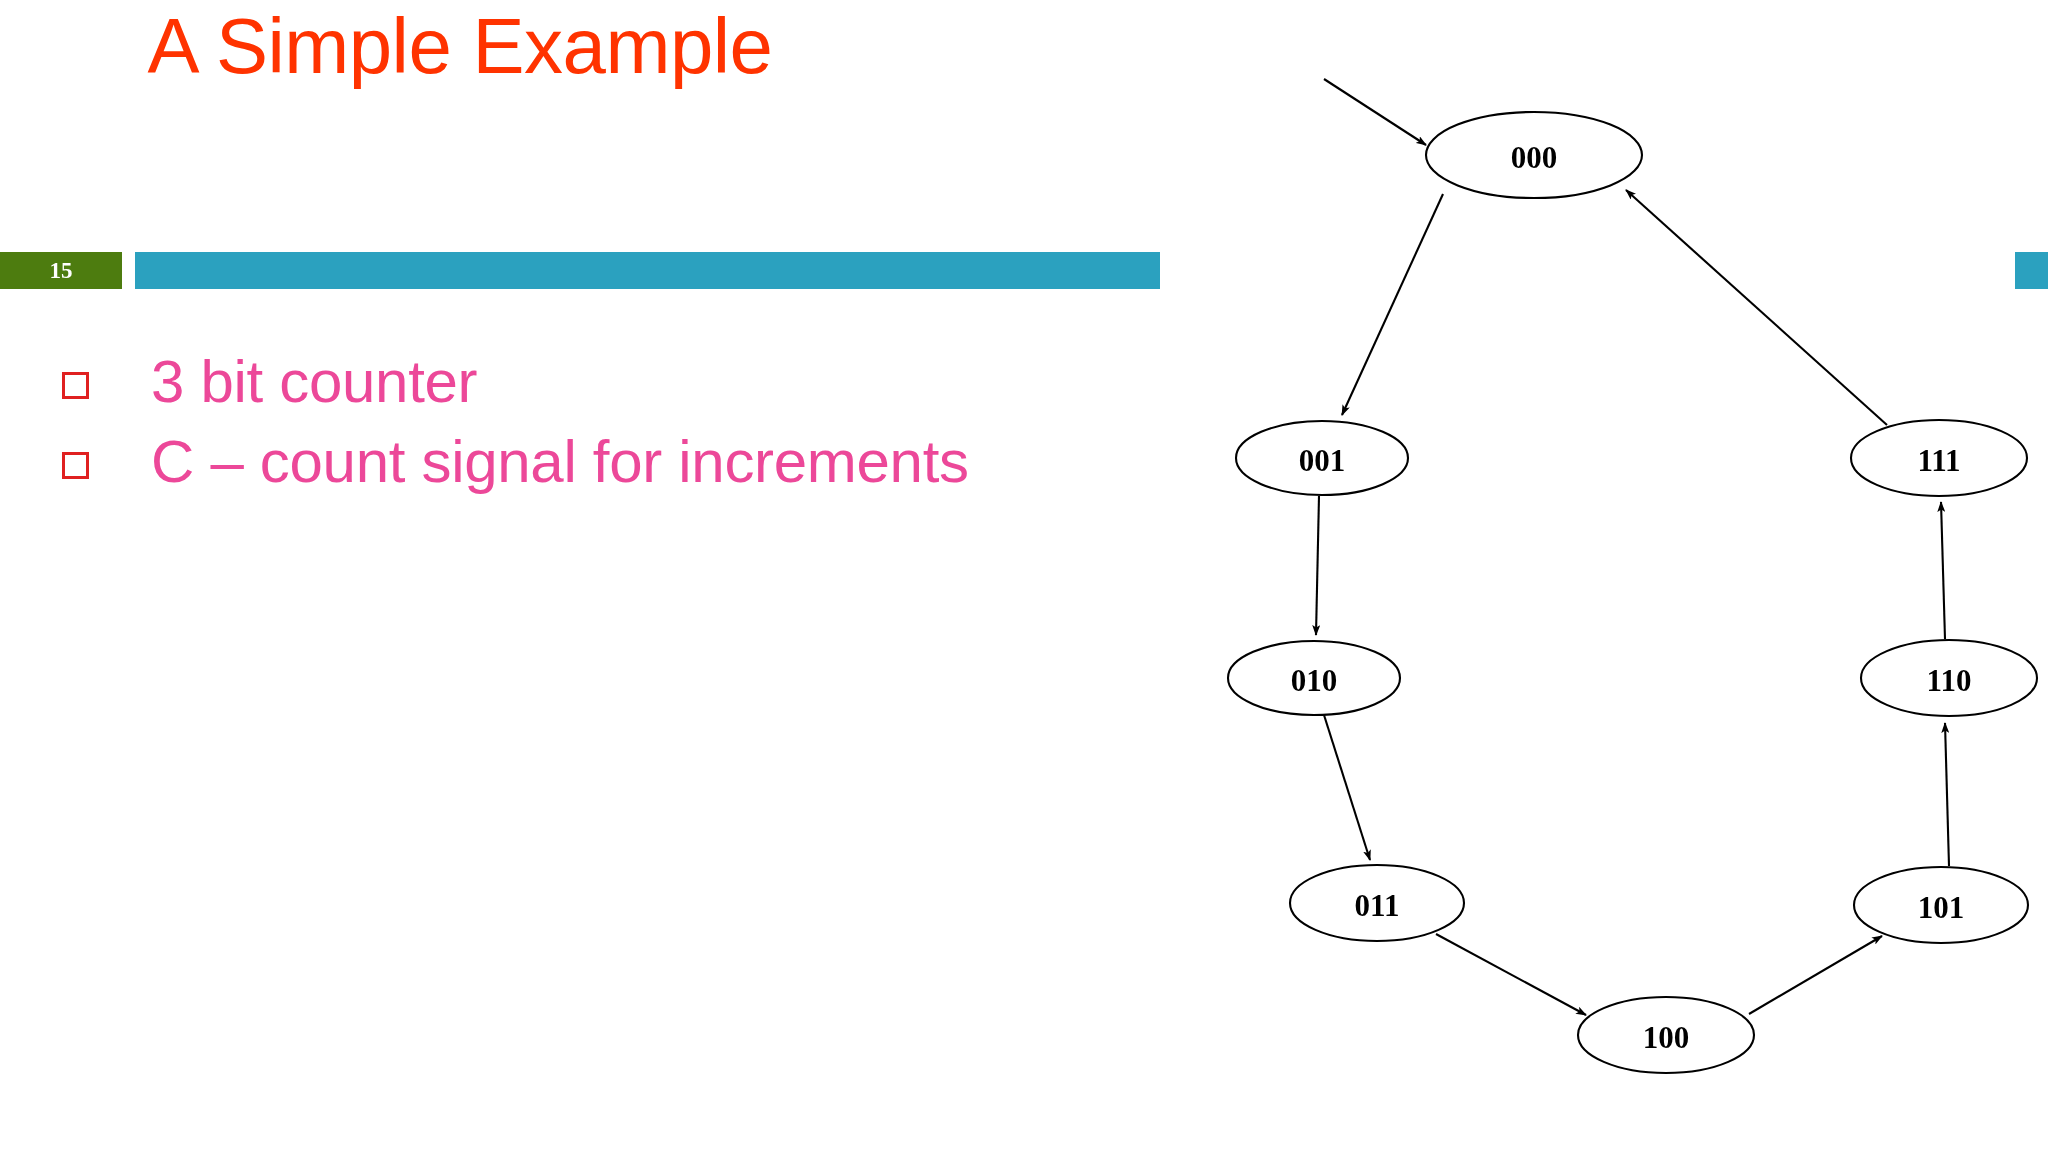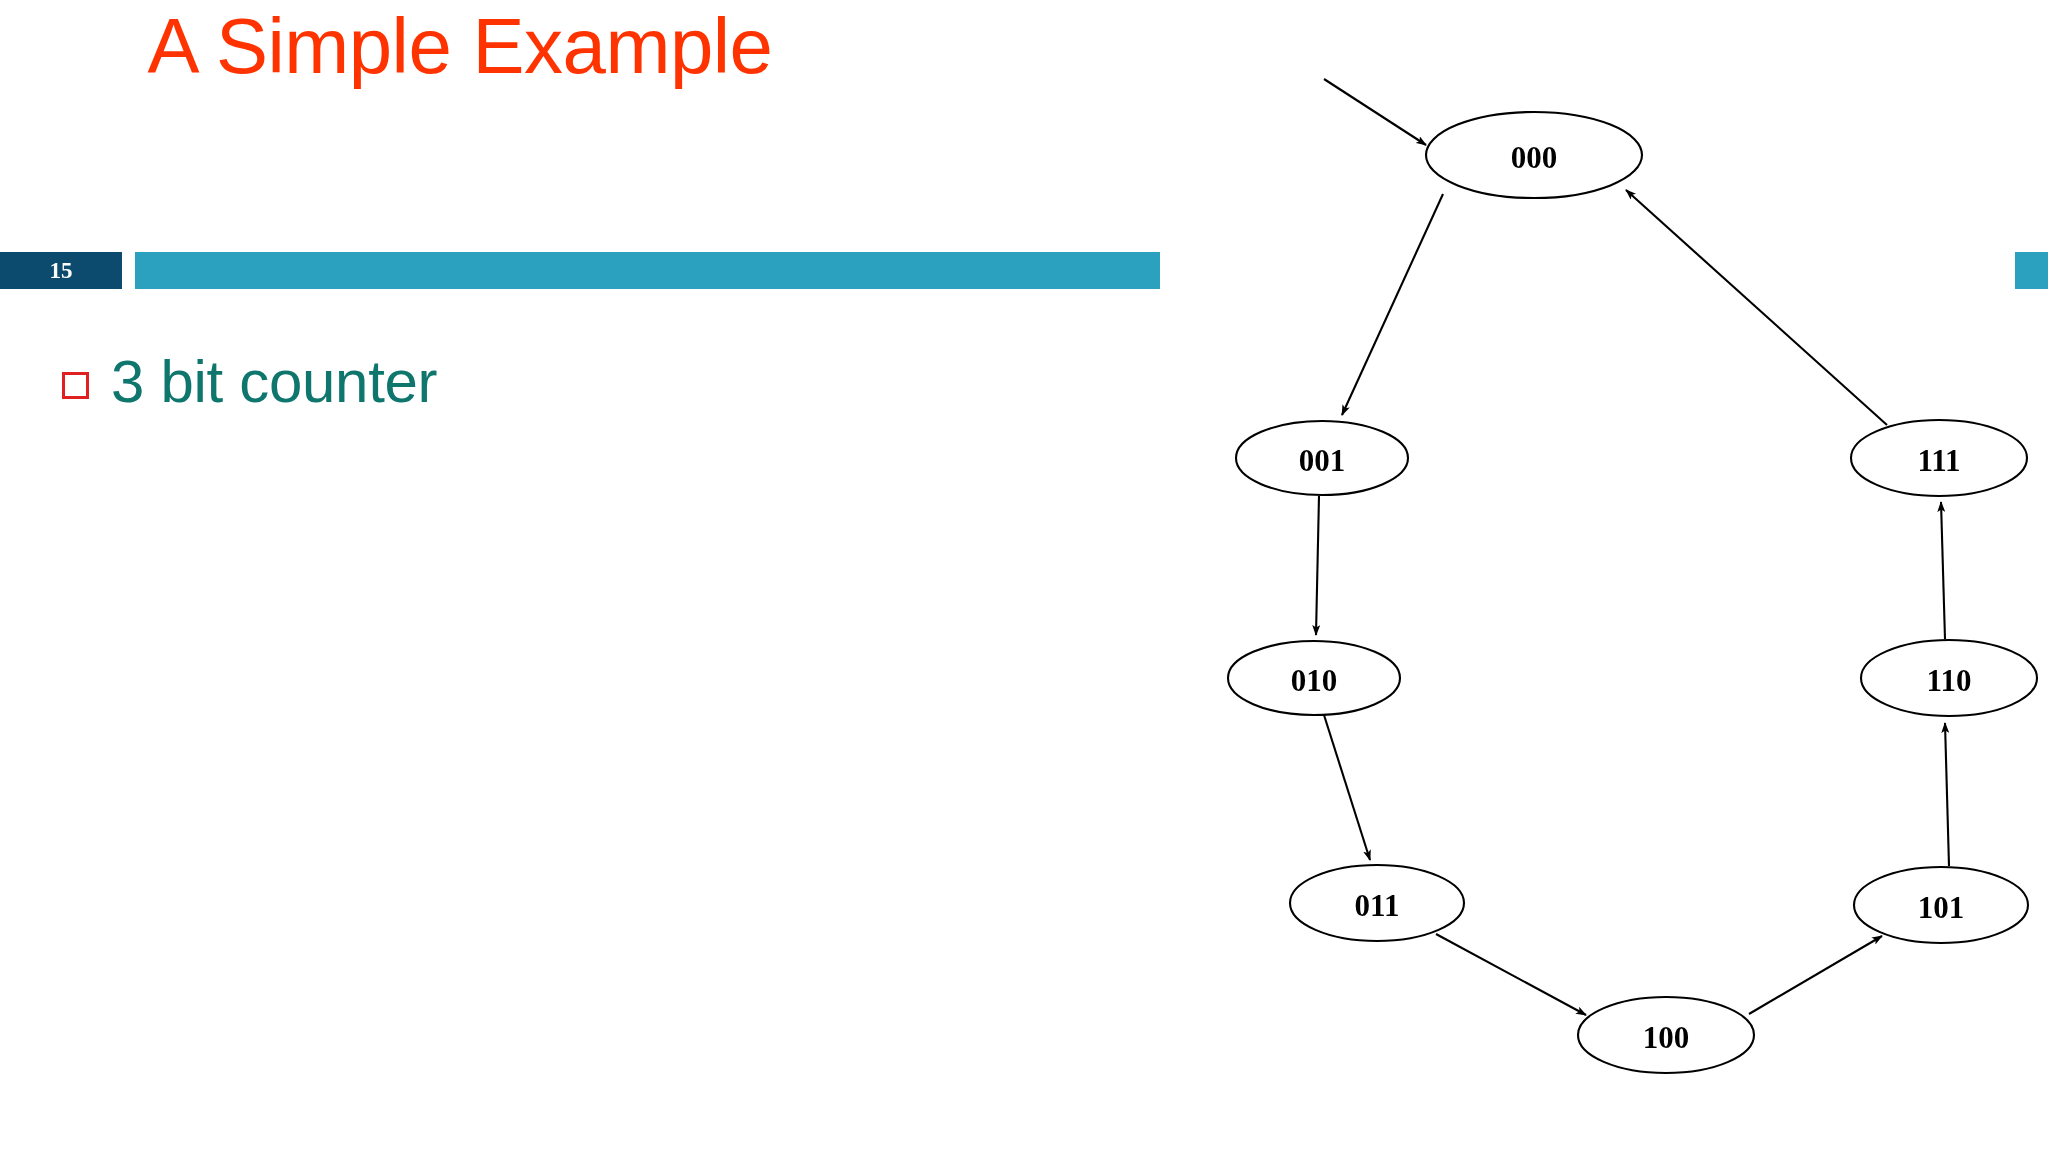--- a/index.html
+++ b/index.html
@@ -38,21 +38,21 @@
     top: 252px;
     width: 2048px;
     height: 37px;
   }
   #slide-number-badge {
     position: absolute;
     left: 0px;
     top: 0px;
     width: 122px;
     height: 37px;
-    background: #0c4a6e;
+    background: #4d7c0f;
     color: #ffffff;
     font-family: "Liberation Serif", serif;
     font-weight: bold;
     font-size: 23px;
     line-height: 37px;
     text-align: center;
     letter-spacing: 0px;
   }
   #title-rule {
     position: absolute;
@@ -91,23 +91,24 @@
     border: 3px solid #E02020;
     background: transparent;
     margin-top: 28px;
     margin-right: 22px;
   }
   .bullet-text {
     flex: 1 1 auto;
     font-family: "Liberation Sans", sans-serif;
     font-size: 60px;
     line-height: 76px;
-    color: #0f766e;
+    color: #ec4899;
     font-weight: 400;
     letter-spacing: -0.3px;
+    margin-left: 40px;
   }
 
   
   #state-diagram {
     position: absolute;
     left: 1214px;
     top: 70px;
     width: 898px;
     height: 1010px;
   }
@@ -146,20 +147,24 @@
   <div id="title-rule-tail"></div>
 </div>
 
 <div id="bullet-list">
 
   <div class="bullet-row">
     <span class="bullet-marker"></span>
     <span class="bullet-text">3 bit counter</span>
   </div>
 
+  <div class="bullet-row">
+    <span class="bullet-marker"></span>
+    <span class="bullet-text">C – count signal for increments</span>
+  </div>
 
 
 </div>
 
 <div id="state-diagram">
   <svg viewBox="0 0 898 1010" xmlns="http://www.w3.org/2000/svg">
     <defs>
       <marker id="arrowhead" markerWidth="11" markerHeight="8" refX="10" refY="4" orient="auto" markerUnits="userSpaceOnUse">
         <path d="M0,0 L11,4 L0,8 L2.6,4 Z" fill="#000000"></path>
       </marker>

